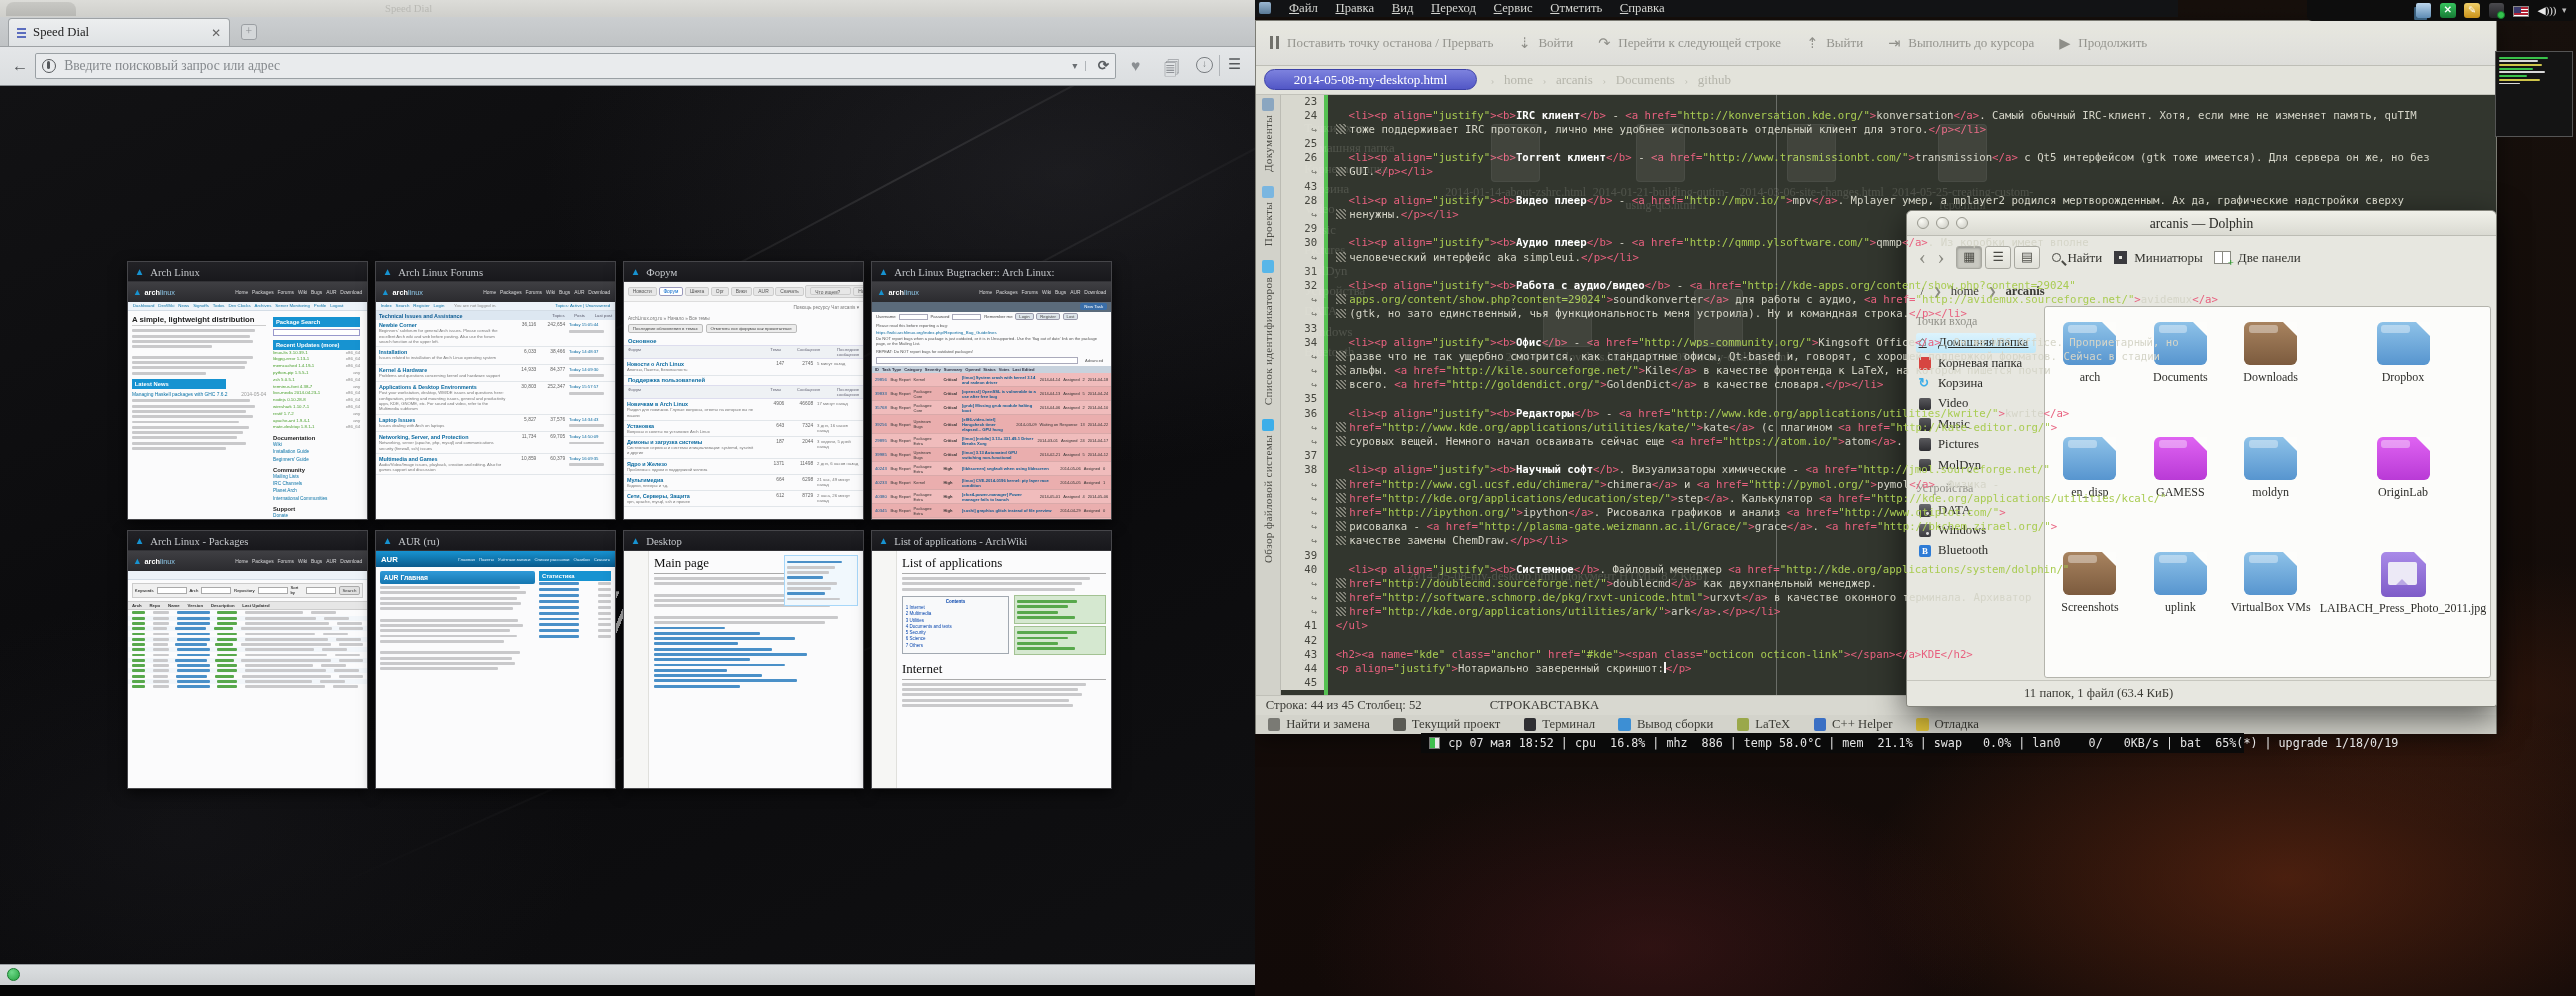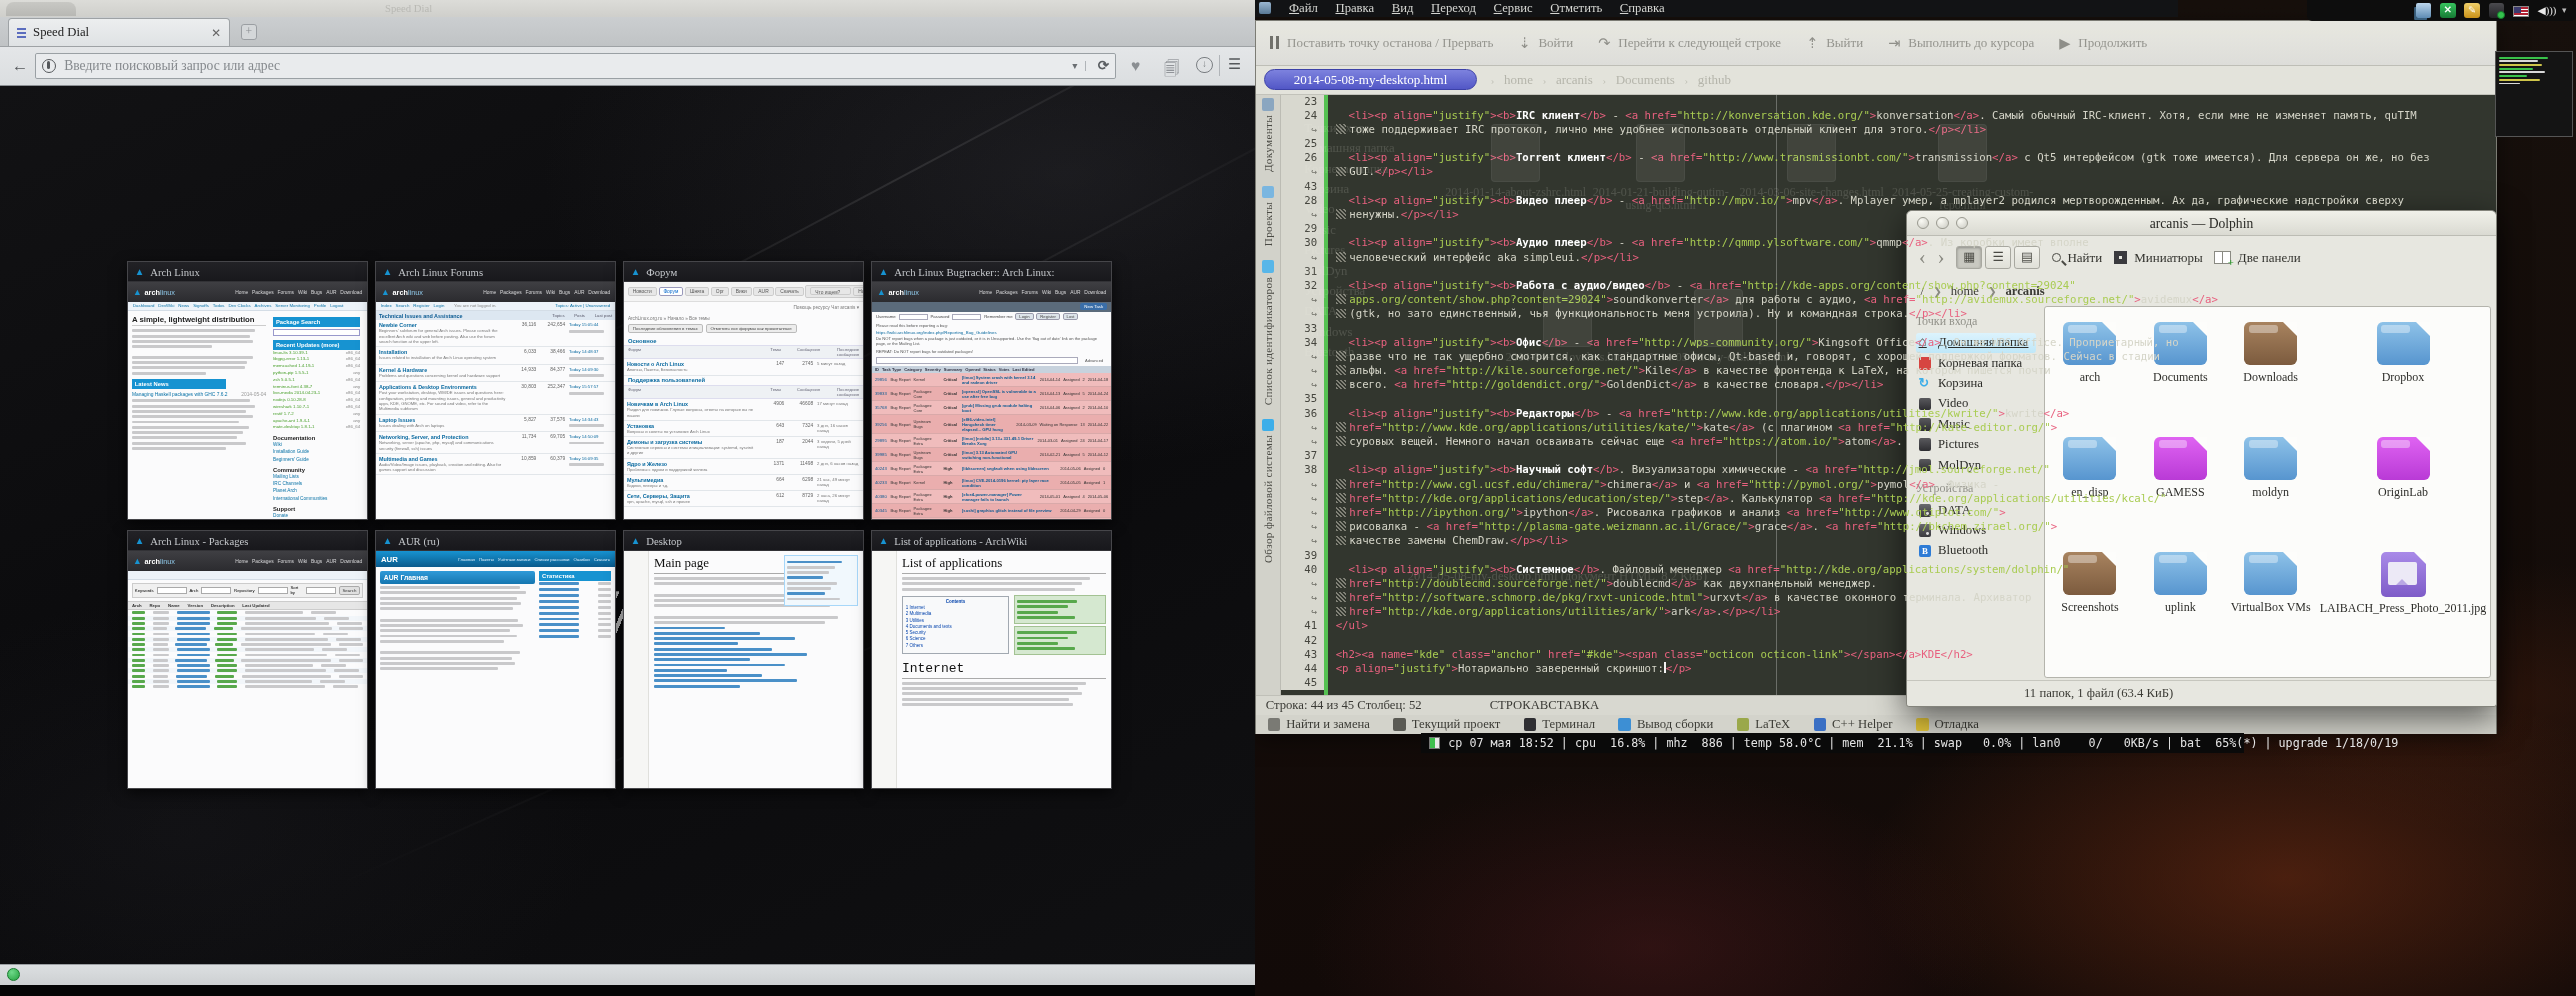--- a/index.html
+++ b/index.html
@@ -1100,21 +1100,21 @@
                     <div class="bar gn" data-interactable="false" style="width: 67%;"></div>
                   </div>
                   <div class="greenbox" data-interactable="false">
                     <div class="bar gn" data-interactable="false" style="width: 70%;"></div>
                     <div class="bar gn" data-interactable="false" style="width: 59%;"></div>
                     <div class="bar gn" data-interactable="false" style="width: 48%;"></div>
                     <div class="bar gn" data-interactable="false" style="width: 67%;"></div>
                   </div>
                 </div>
               </div>
-              <div class="h1w" data-interactable="false" style="margin-top: 3.9px; font-family: Liberation Mono, monospace;"><span data-interactable="false">Internet</span></div>
+              <div class="h1w" data-interactable="false" style="margin-top: 3.9px;"><span data-interactable="false">Internet</span></div>
               <div class="bar lt" data-interactable="false" style="width: 90%;"></div>
               <div class="bar lt" data-interactable="false" style="width: 86%;"></div>
               <div class="bar lt" data-interactable="false" style="width: 88%;"></div>
               <div class="bar lt" data-interactable="false" style="width: 82%;"></div>
               <div class="bar lt" data-interactable="false" style="width: 84%;"></div>
             </div>
           </div>
         </div>
       </div>
   </div>

